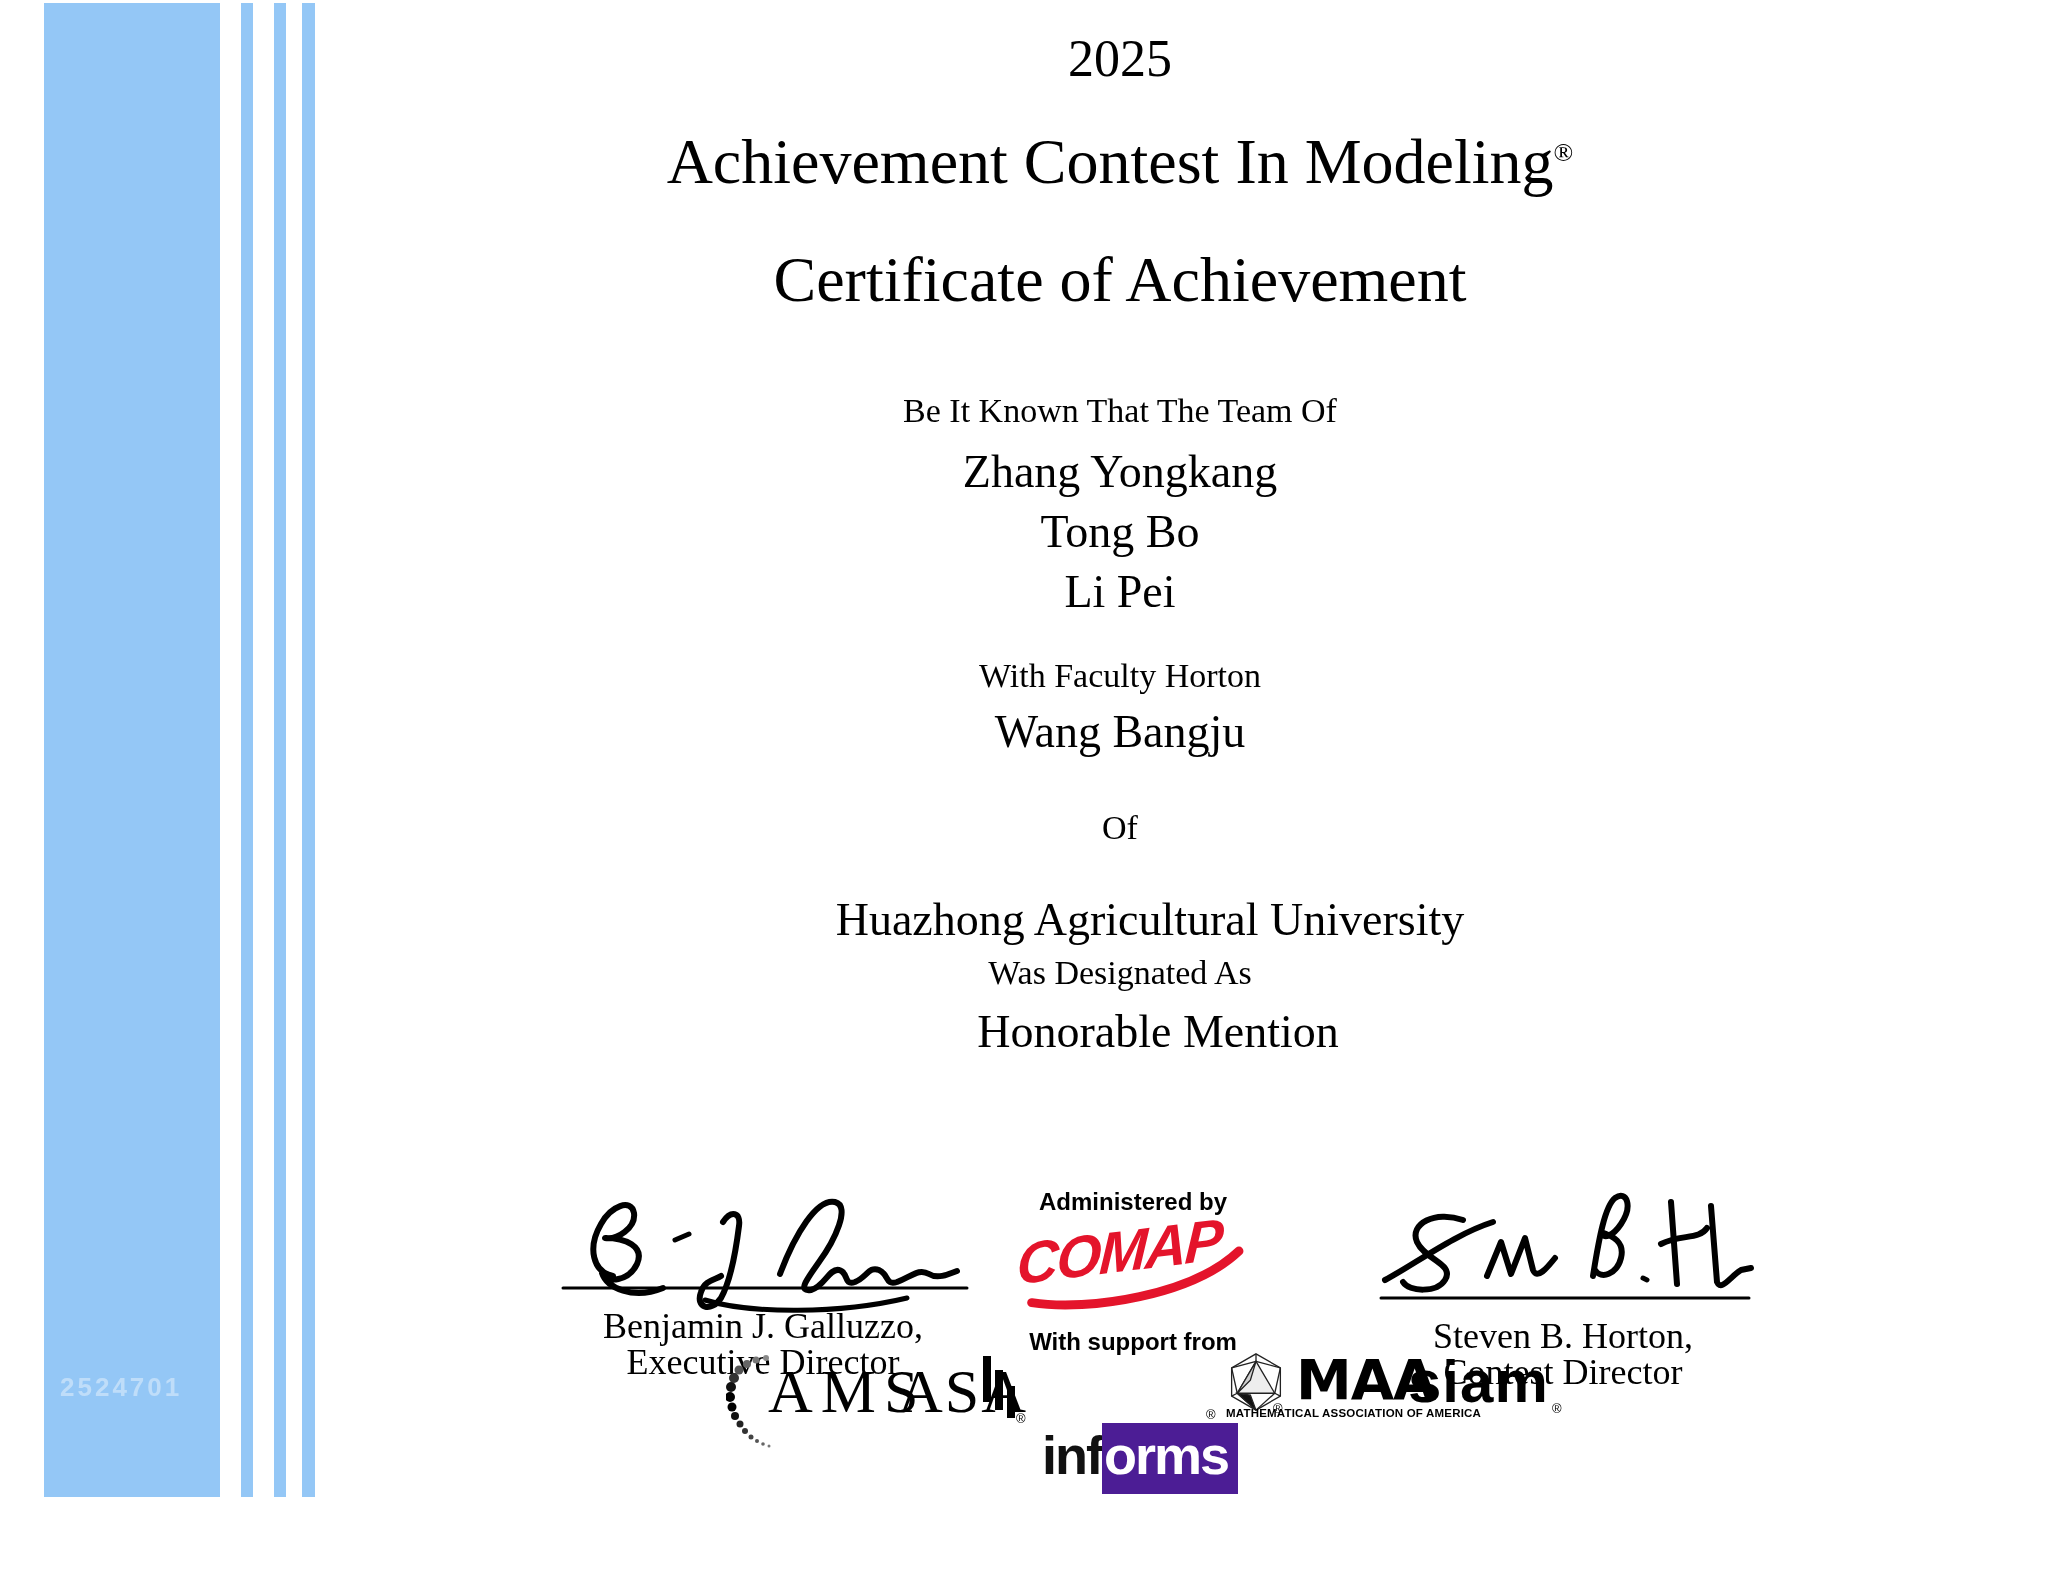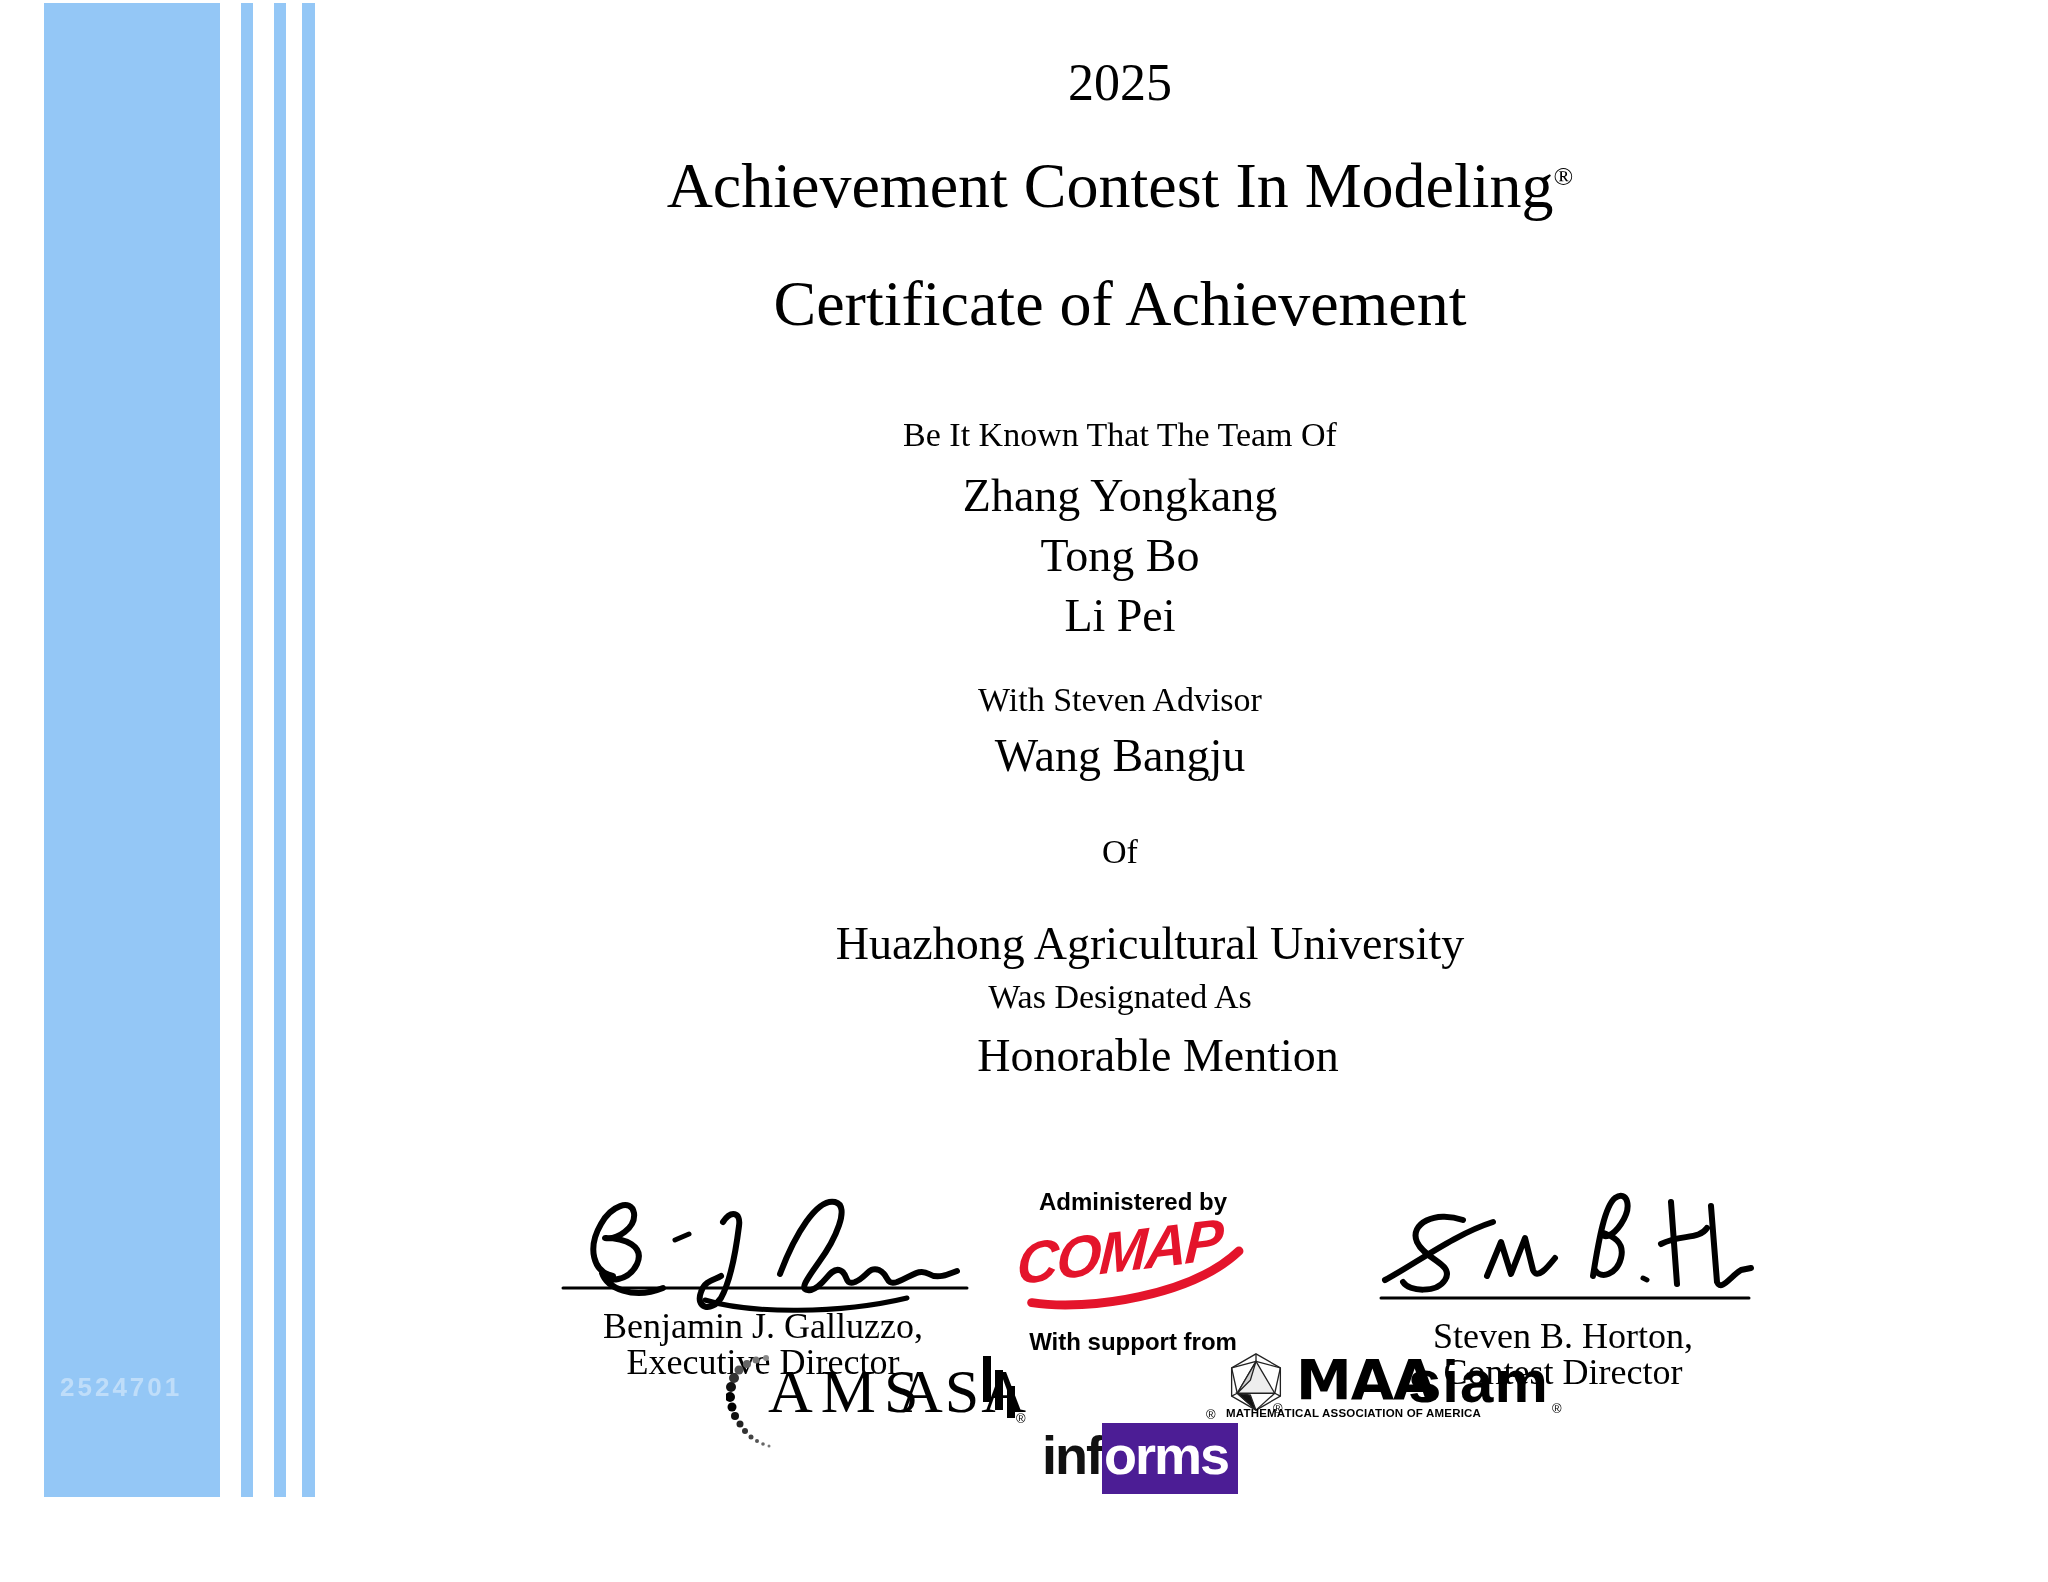--- a/index.html
+++ b/index.html
@@ -11,21 +11,21 @@
   .bar-wide{left:44px;width:176px;}
   .bar-s1{left:241px;width:12px;}
   .bar-s2{left:274px;width:12px;}
   .bar-s3{left:302px;width:13px;}
   .watermark{position:absolute;left:60px;top:1372px;width:150px;
              font-family:"Liberation Sans",sans-serif;font-weight:bold;font-size:26px;
              color:rgba(255,255,255,0.40);letter-spacing:3px;}
 
   
   .content{position:absolute;left:220px;top:0;width:1800px;text-align:center;}
-  .abs{position:absolute;left:0;width:100%;text-align:center;line-height:1.05;margin-top:24px;}
+  .abs{position:absolute;left:0;width:100%;text-align:center;line-height:1.05;}
   .t-year{top:32px;font-size:52px;}
   .t-title{top:128px;font-size:64px;}
   .t-title sup{font-size:26px;vertical-align:super;}
   .t-subtitle{top:246px;font-size:64px;}
   .t-intro{font-size:34px;}
   .t-name{font-size:46px;}
   .ti-team{top:393px;}
   .tn-m0{top:448px;}
   .tn-m1{top:508px;}
   .tn-m2{top:568px;}
@@ -86,21 +86,21 @@
     <div class="abs t-title">
       <span>Achievement Contest In Modeling</span><sup>®</sup>
     </div>
     <div class="abs t-subtitle">Certificate of Achievement</div>
 
     <div class="abs t-intro ti-team">Be It Known That The Team Of</div>
     <div class="abs t-name tn-m0">Zhang Yongkang</div>
     <div class="abs t-name tn-m1">Tong Bo</div>
     <div class="abs t-name tn-m2">Li Pei</div>
 
-    <div class="abs t-intro ti-adv">With Steven Advisor</div>
+    <div class="abs t-intro ti-adv">With Faculty Horton</div>
     <div class="abs t-name tn-adv">Wang Bangju</div>
 
     <div class="abs t-intro ti-of">Of</div>
     <div class="abs t-name tn-inst">Huazhong Agricultural University</div>
 
     <div class="abs t-intro ti-desig">Was Designated As</div>
     <div class="abs t-name tn-desig">Honorable Mention</div>
   </div>
 
   <svg class="sig-svg" style="left:555px;top:1178px;" width="420" height="140" viewBox="0 0 420 140">

